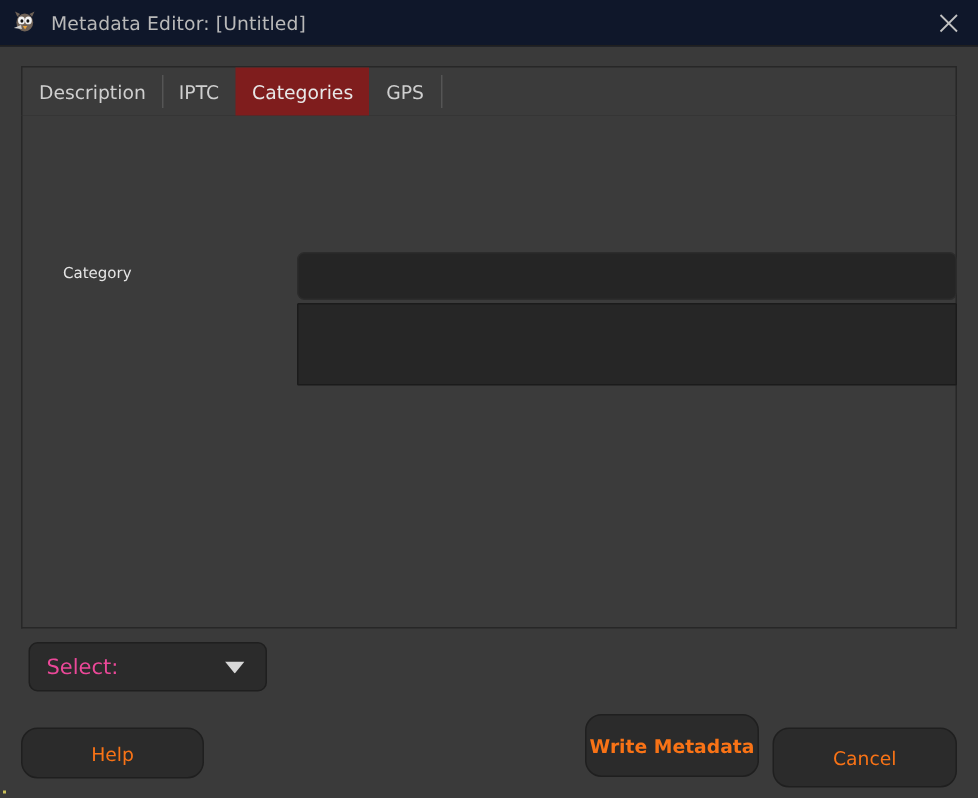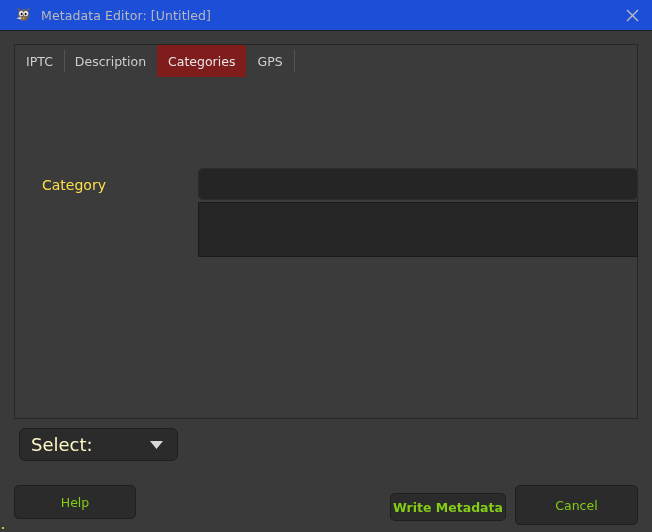--- a/index.html
+++ b/index.html
@@ -16,26 +16,25 @@
     overflow: hidden;
     -webkit-font-smoothing: antialiased;
   }
 
   
   .titlebar {
     position: absolute;
     left: 0; top: 0;
     width: 652px;
     height: 31px;
-    background: #1d4ed8;
+    background: #0f172a;
     border-bottom: 1px solid #1f1f1f;
     display: flex;
     align-items: center;
     box-sizing: border-box;
-    padding-left: 7px;
   }
   .title-icon {
     width: 18px;
     height: 18px;
     margin-left: 7px;
     margin-right: 9px;
     flex: 0 0 auto;
     display: block;
   }
   .title-text {
@@ -126,22 +125,22 @@
     content: "";
     position: absolute;
     left: -1px; right: -1px; top: -1px;
     height: 1px;
     background: #272727;
   }
 
   
   .field-label {
     position: absolute;
-    color: #fde047;
-    font-size: 14px;
+    color: #e5e5e5;
+    font-size: 10px;
     white-space: nowrap;
   }
   .label-category      { left: 27px;  top: 100px; }
   .label-supplemental  { left: 27px;  top: 132px; }
 
   .text-input {
     position: absolute;
     left: 183px;
     top: 91px;
     width: 440px;
@@ -184,49 +183,49 @@
     box-sizing: border-box;
     background: #2b2b2b;
     border: 1px solid #1f1f1f;
     border-radius: 6px;
     display: flex;
     align-items: center;
     cursor: pointer;
   }
   .combo-label {
     margin-left: 11px;
-    font-size: 18px;
-    color: #fef9c3;
+    font-size: 14px;
+    color: #ec4899;
     white-space: nowrap;
   }
   .combo-spacer { flex: 1 1 auto; }
   .combo-arrow {
     margin-right: 14px;
     display: flex;
     align-items: center;
   }
 
   
   .btn {
     position: absolute;
     box-sizing: border-box;
     background: #2b2b2b;
     border: 1px solid #1f1f1f;
-    border-radius: 5px;
-    color: #84cc16;
+    border-radius: 11px;
+    color: #f97316;
     font-family: "DejaVu Sans", "Liberation Sans", sans-serif;
     font-size: 12.5px;
     display: flex;
     align-items: center;
     justify-content: center;
     cursor: pointer;
     padding: 0;
   }
   .btn-help         { left: 14px;  top: 485px; width: 122px; height: 34px; }
-  .btn-write        { left: 390px; top: 493px; width: 116px; height: 28px; font-weight: bold; }
+  .btn-write        { left: 390px; top: 476px; width: 116px; height: 42px; font-weight: bold; }
   .btn-cancel       { left: 515px; top: 485px; width: 123px; height: 40px; }
 
   .bottom-artifact {
     position: absolute;
     left: 2px;
     top: 527px;
     width: 2px;
     height: 2px;
     background: #c9c05a;
   }
@@ -262,24 +261,24 @@
   <span class="field-label label-category">Category</span>
 
 
   <input class="text-input" type="text" placeholder="" style="">
 
   <textarea class="text-area" placeholder="" style=""></textarea>
 </div>
 
 <div class="tabstrip">
   <div class="tab">
+    <span>Description</span>
+  </div>
+  <div class="tab">
     <span>IPTC</span>
-  </div>
-  <div class="tab">
-    <span>Description</span>
   </div>
   <div class="tab active">
     <span>Categories</span>
   </div>
   <div class="tab">
     <span>GPS</span>
   </div>
   <div class="tabstrip-filler"></div>
 </div>
 

